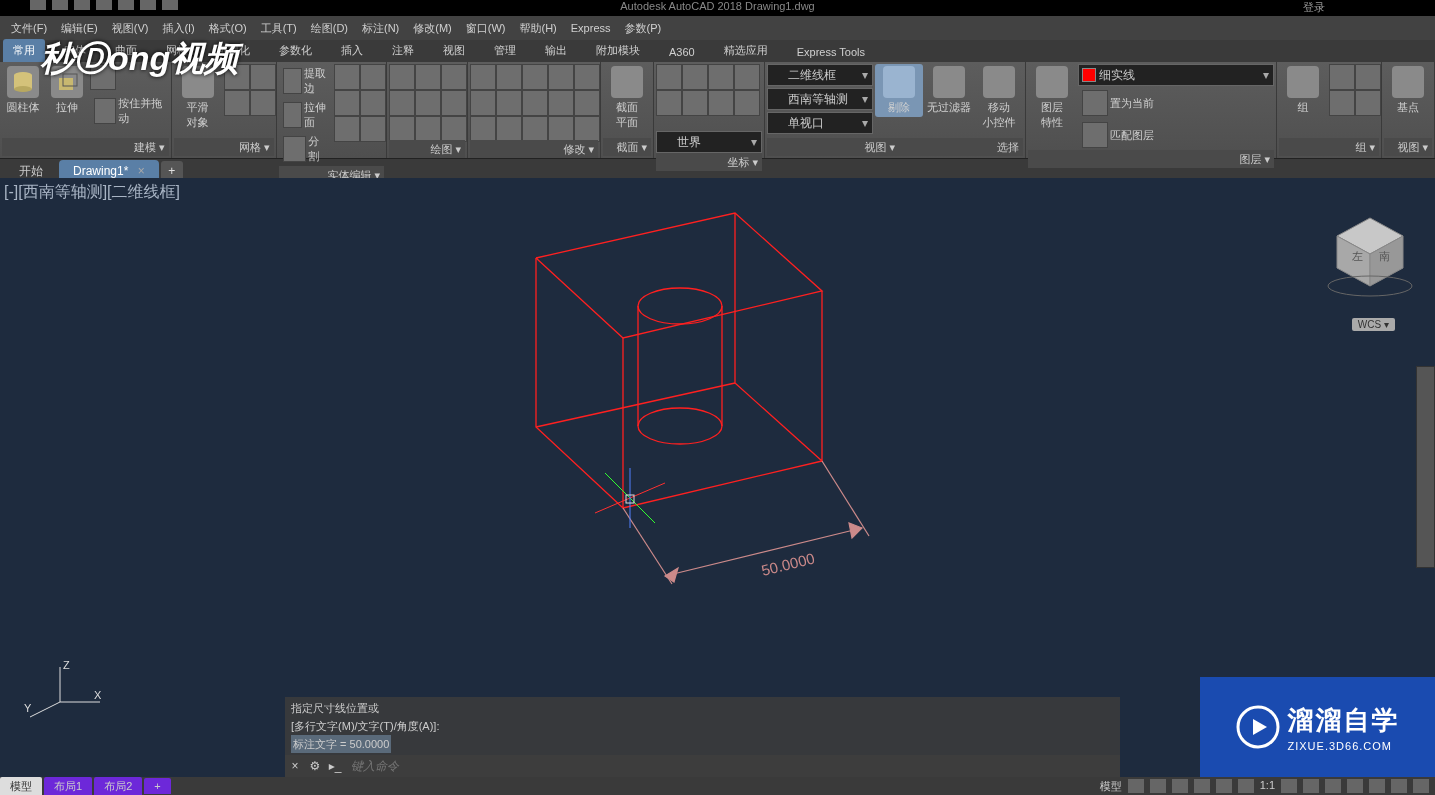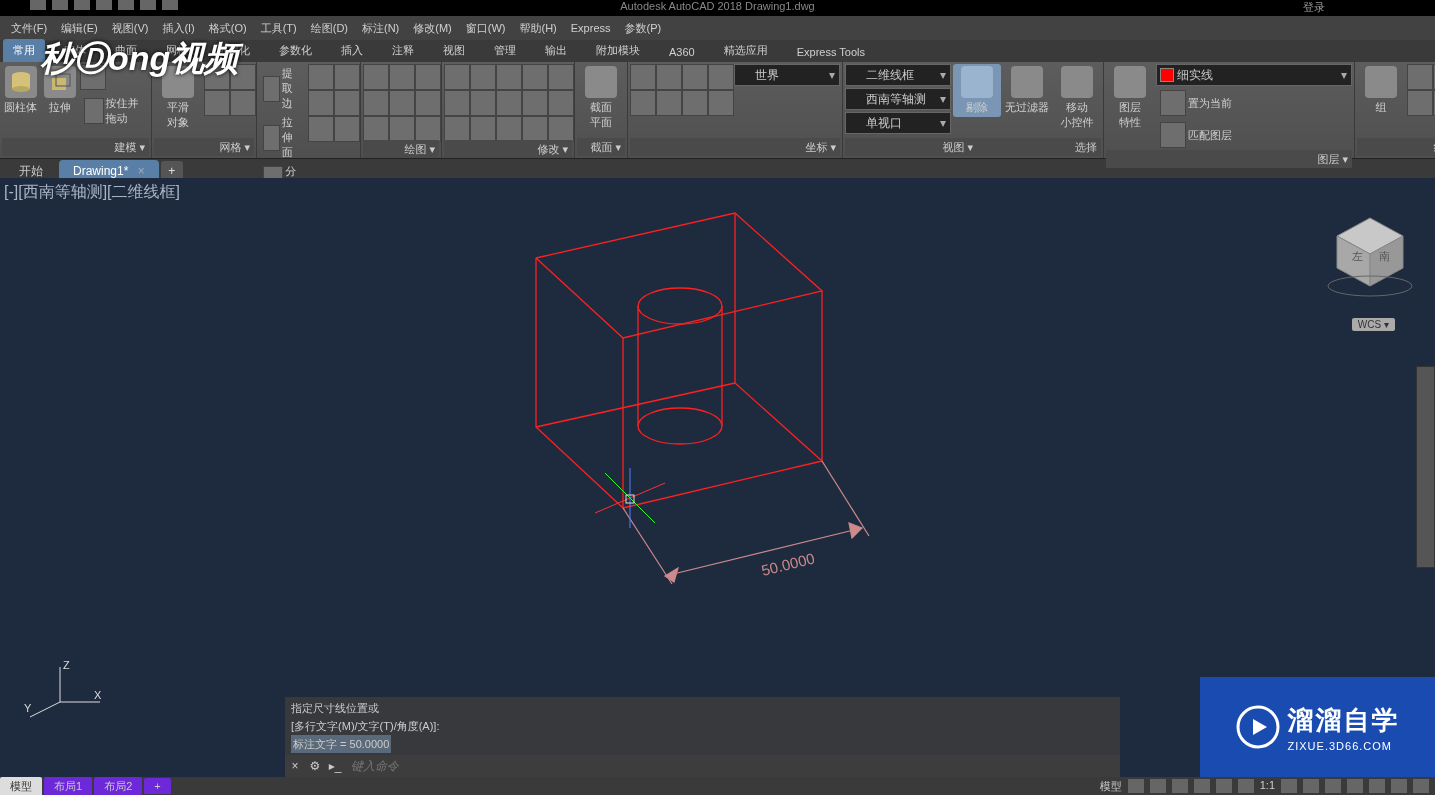--- a/index.html
+++ b/index.html
@@ -236,21 +236,21 @@
         <div class="icon"></div>
         <span style="white-space:pre-line;">截面
 平面</span>
       </div>
     </div>
     <div class="panel-label">截面 ▾</div>
   </div>
 
   <div class="panel">
     <div class="panel-body">
-      <div style="display:flex;gap:2px;text-align:center;">
+      <div style="display:flex;flex-direction:column;gap:17px;text-align:center;">
         <div class="small-grid cols4">
           <div class="sbtn"></div>
             <div class="sbtn"></div>
             <div class="sbtn"></div>
             <div class="sbtn"></div>
           <div class="sbtn"></div>
             <div class="sbtn"></div>
             <div class="sbtn"></div>
             <div class="sbtn"></div>
         </div>

